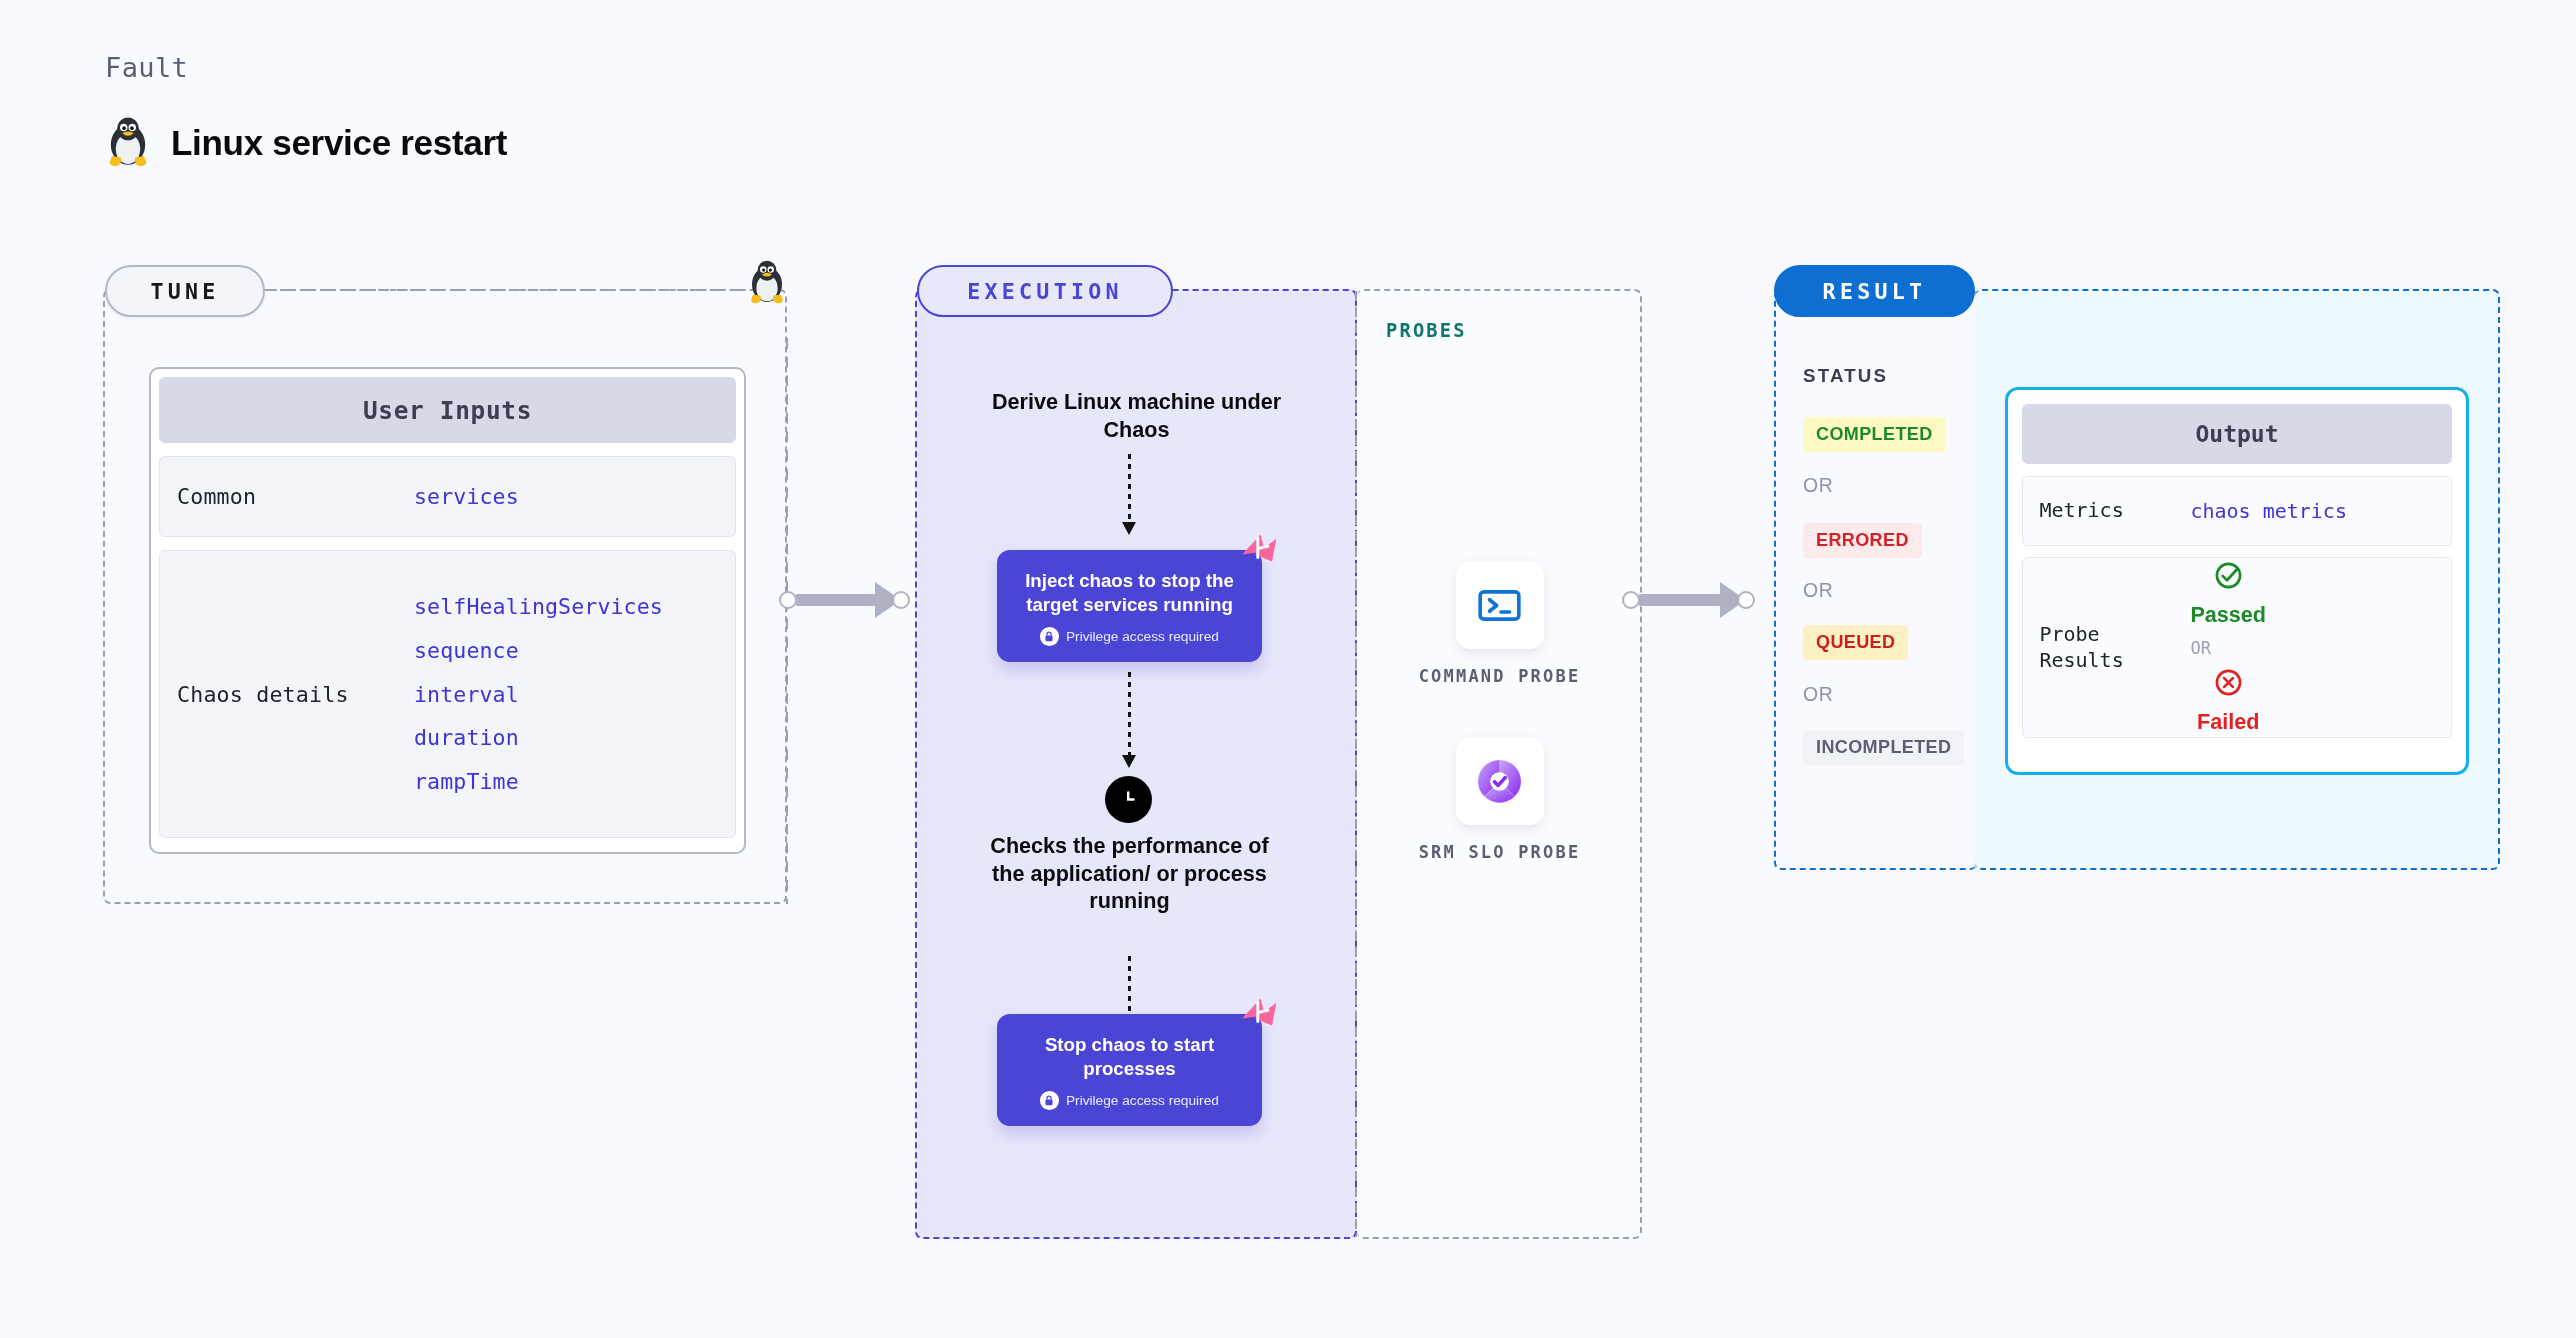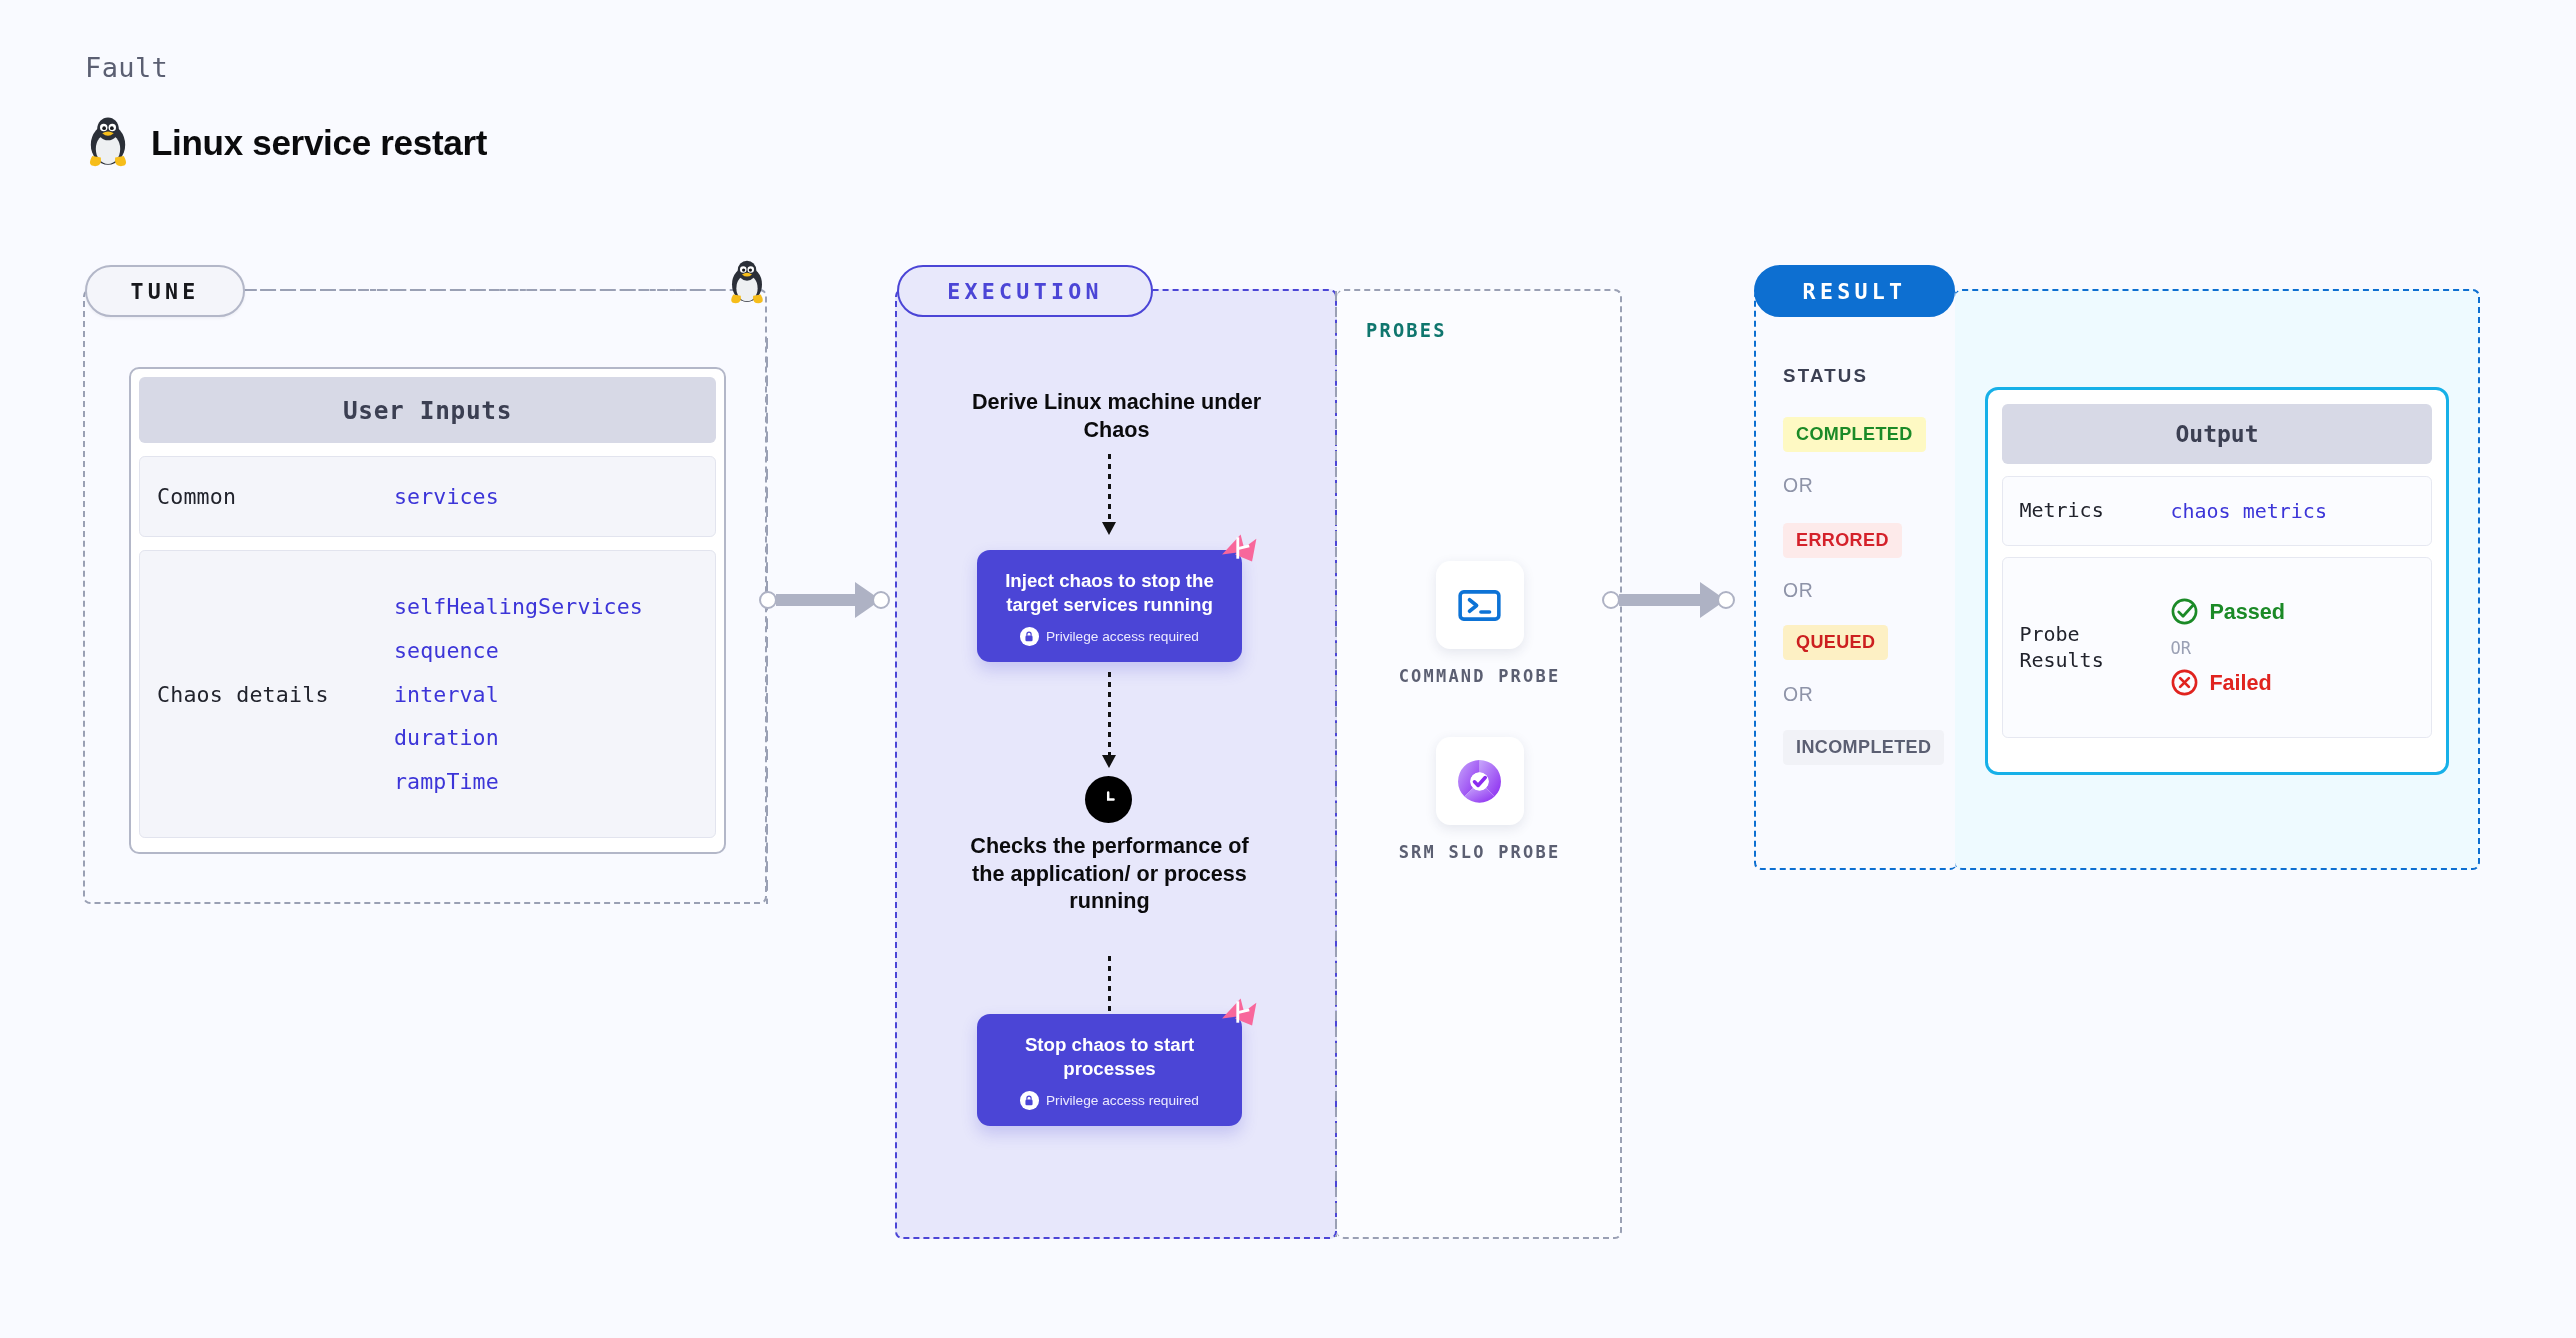--- a/index.html
+++ b/index.html
@@ -2,21 +2,21 @@
 <html style="font-size:11.5px"><head>
 <meta charset="utf-8">
 <style>
   * { box-sizing: border-box; margin: 0; padding: 0; }
   html, body {
     width: 2576px; height: 1338px;
     background: #f9faff;
     font-family: "Liberation Sans", sans-serif;
     overflow: hidden;
   }
-  .canvas { position: relative; width: 2400px; height: 1338px; }
+  .canvas { position: relative; width: 2400px; height: 1338px; margin-left: 20px; }
 
   
   .hdr-fault {
     position: absolute; left: 85px; top: 52px;
     font-family: "DejaVu Sans Mono", monospace;
     font-size: 27px; color: #5b5f72; letter-spacing: 0.4px;
   }
   .hdr-row { position: absolute; left: 85px; top: 116px; display: flex; align-items: center; gap: 20px; }
   .hdr-title { font-size: 35px; font-weight: 700; color: #0b0b0d; letter-spacing: -0.3px; }
 
@@ -196,21 +196,21 @@
   .out-sec-metrics { height: 70px; }
   .out-sec-probe { height: 181px; }
   .out-label {
     font-family: "DejaVu Sans Mono", monospace; font-size: 20px; color: #21232c;
     width: 151px; flex: none; line-height: 1.28;
   }
   .out-val {
     font-family: "DejaVu Sans Mono", monospace; font-size: 20px; color: #3c35d8;
   }
   .probe-res { display: flex; flex-direction: column; gap: 10px; }
-  .probe-res-row { display: flex; align-items: center; gap: 10px; }
+  .probe-res-row { display: flex; align-items: center; gap: 10px; flex-direction: column; }
   .probe-res-text { font-size: 21.6px; font-weight: 700; }
   .probe-res-or { font-family: "DejaVu Sans Mono", monospace; font-size: 17px; color: #9aa0b4; }
 
   
   .conn { position: absolute; display: flex; align-items: center; }
   .conn .ring {
     width: 18.7px; height: 18.7px; border-radius: 50%;
     background: #ffffff; border: 2.9px solid #aeb2c4; flex: none;
   }
   .conn .shaft { height: 11.5px; background: #aeb2c4; }

